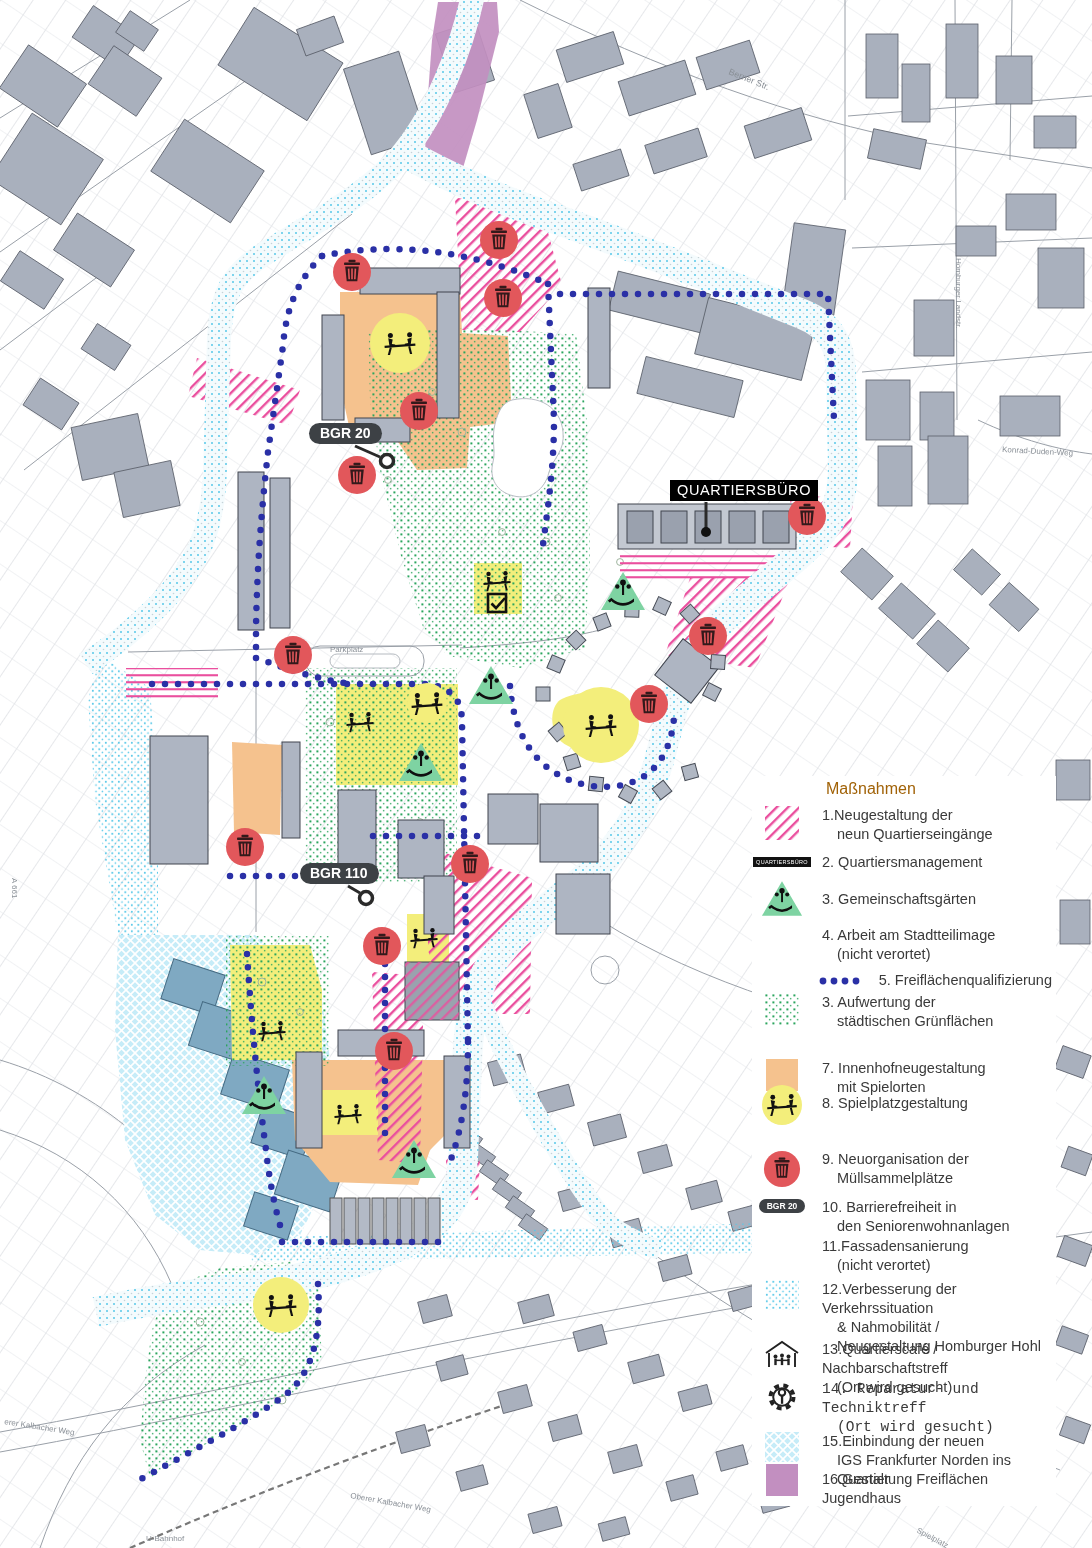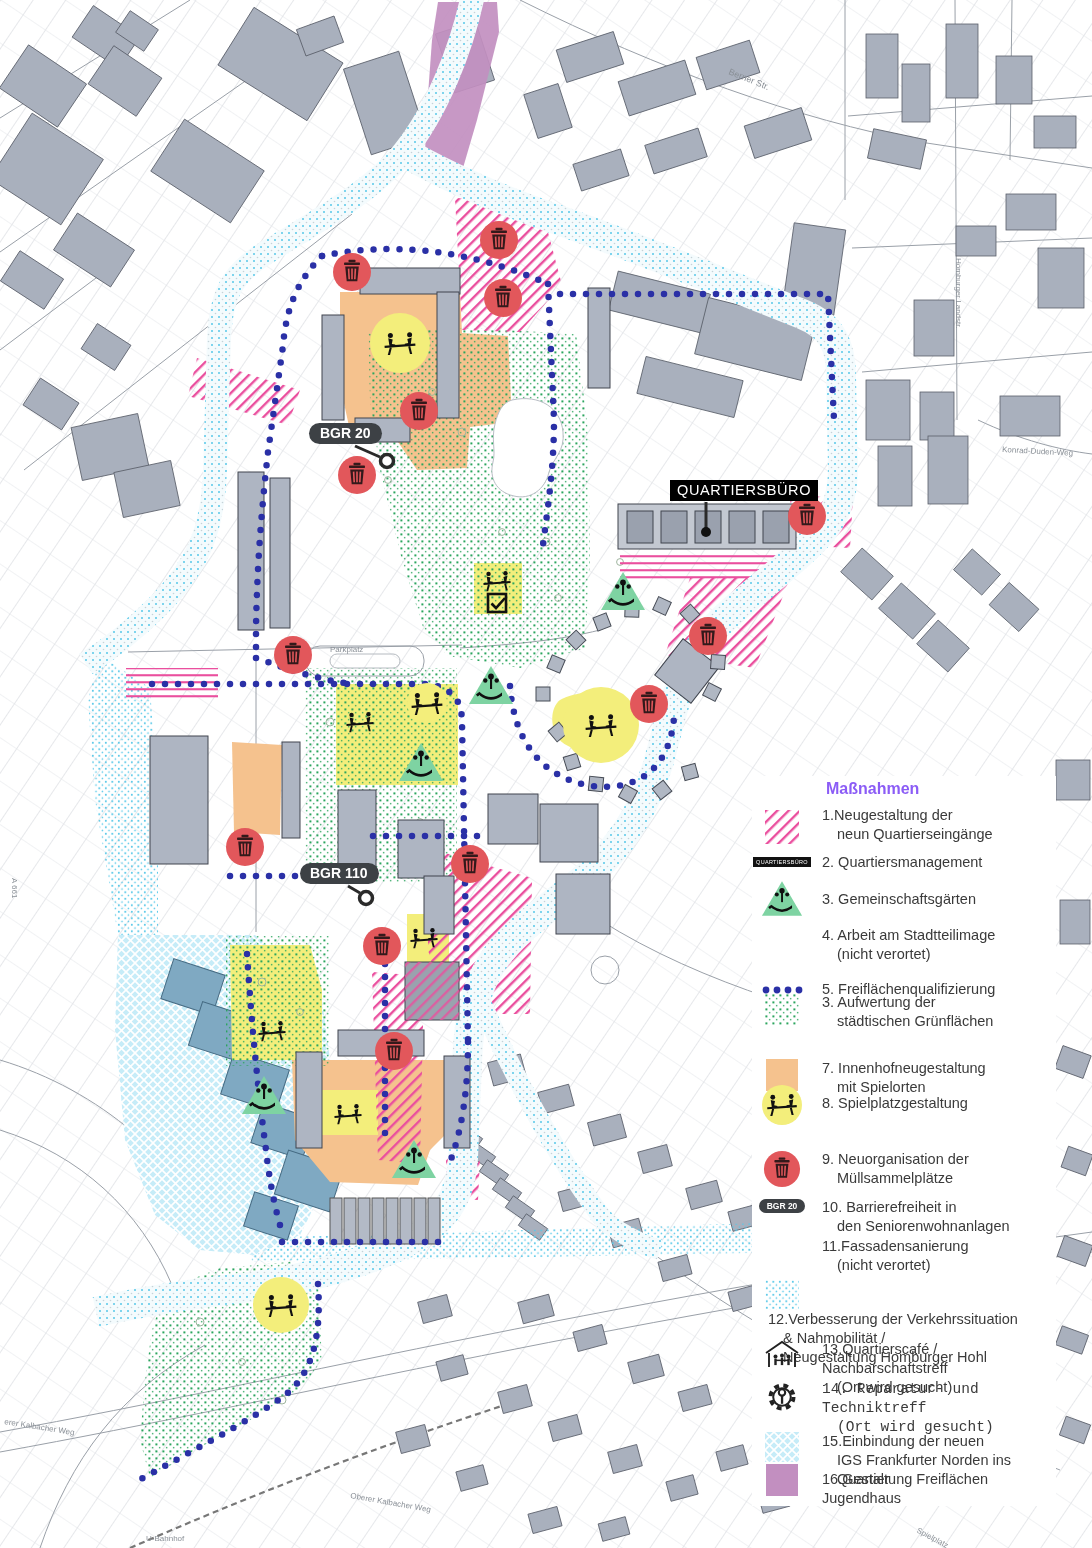--- a/index.html
+++ b/index.html
@@ -1,20 +1,20 @@
 <!DOCTYPE html>
 <html><head>
 <meta charset="utf-8">
 <style>
   html,body{margin:0;padding:0;background:#fff;font-family:"Liberation Sans",sans-serif;}
   #stage{position:relative;width:1092px;height:1548px;overflow:hidden;background:#ffffff;}
   #map-svg{position:absolute;left:0;top:0;}
   
   .legend-panel{position:absolute;left:752px;top:776px;width:304px;height:730px;background:#ffffff;}
-  .legend-title{position:absolute;left:74px;top:4px;font-size:16px;font-weight:bold;color:#8b5cf6;}
+  .legend-title{position:absolute;left:74px;top:4px;font-size:16px;font-weight:normal;color:#a16207;}
   .legend-row{position:absolute;left:0;width:300px;display:flex;align-items:flex-start;}
   .sw{width:48px;min-width:48px;display:flex;justify-content:center;align-items:flex-start;margin-left:6px;}
   .lt{font-size:14.5px;color:#3a3a3a;line-height:19px;padding-left:16px;}
   .lt .cont{padding-left:15px;}
   .qb-mini{background:#111;color:#fff;font-size:5.5px;letter-spacing:.3px;padding:2px 3px;margin-top:4px;white-space:nowrap;}
   .bgr-mini{background:#3d4145;color:#fff;font-size:8.5px;font-weight:bold;padding:2px 8px;border-radius:9px;margin-top:1px;white-space:nowrap;}
   
   .qb-callout{position:absolute;background:#000;color:#fff;font-size:14.5px;letter-spacing:.6px;padding:2px 7px 3px;white-space:nowrap;}
   .pill-callout{position:absolute;background:#3d4145;color:#fff;font-size:14px;font-weight:bold;padding:2px 11px 3px;border-radius:13px;white-space:nowrap;}
 </style>
@@ -453,21 +453,21 @@
         <line x1="355" y1="446" x2="380" y2="457" stroke="#2a2a2a" stroke-width="3"></line>
         <circle cx="387" cy="461" r="6.5" fill="#fff" stroke="#2a2a2a" stroke-width="3.5"></circle>
         <line x1="348" y1="886" x2="360" y2="893" stroke="#2a2a2a" stroke-width="3"></line>
         <circle cx="366" cy="898" r="6.5" fill="#fff" stroke="#2a2a2a" stroke-width="3.5"></circle>
       </g>
 </svg>
 
 <div class="legend-panel">
   <div class="legend-title">Maßnahmen</div>
   <div id="legend-items">
-        <div class="legend-row" style="top: 30px; align-items: flex-end;">
+        <div class="legend-row" style="top: 30px;">
           <div class="sw">
             <svg width="34" height="34">
               <rect width="34" height="34" fill="url(#ppink)"></rect>
             </svg>
           </div>
           <div class="lt">
             <div>1.Neugestaltung der</div>
             <div class="cont">neun Quartierseingänge</div>
           </div>
         </div>
@@ -489,21 +489,21 @@
             <div>3. Gemeinschaftsgärten</div>
           </div>
         </div>
         <div class="legend-row" style="top: 150px;">
           <div class="sw"></div>
           <div class="lt">
             <div>4. Arbeit am Stadtteilimage</div>
             <div class="cont">(nicht verortet)</div>
           </div>
         </div>
-        <div class="legend-row" style="top: 204px;">
+        <div class="legend-row" style="top: 195px; justify-content: flex-end;">
           <div class="sw">
             <svg width="44" height="16">
               <circle cx="6" cy="10" r="3.4" fill="#2a30a6"></circle>
               <circle cx="17" cy="10" r="3.4" fill="#2a30a6"></circle>
               <circle cx="28" cy="10" r="3.4" fill="#2a30a6"></circle>
               <circle cx="39" cy="10" r="3.4" fill="#2a30a6"></circle>
             </svg>
           </div>
           <div class="lt">
             <div>5. Freiflächenqualifizierung</div>
@@ -562,21 +562,21 @@
             <div class="cont">den Seniorenwohnanlagen</div>
           </div>
         </div>
         <div class="legend-row" style="top: 461px;">
           <div class="sw"></div>
           <div class="lt">
             <div>11.Fassadensanierung</div>
             <div class="cont">(nicht verortet)</div>
           </div>
         </div>
-        <div class="legend-row" style="top: 504px; flex-direction: column;">
+        <div class="legend-row" style="top: 504px;">
           <div class="sw">
             <svg width="34" height="30">
               <rect width="34" height="30" fill="url(#pcyan)"></rect>
             </svg>
           </div>
           <div class="lt">
             <div>12.Verbesserung der Verkehrssituation</div>
             <div class="cont">&amp; Nahmobilität /</div>
             <div class="cont">Neugestaltung Homburger Hohl</div>
           </div>

